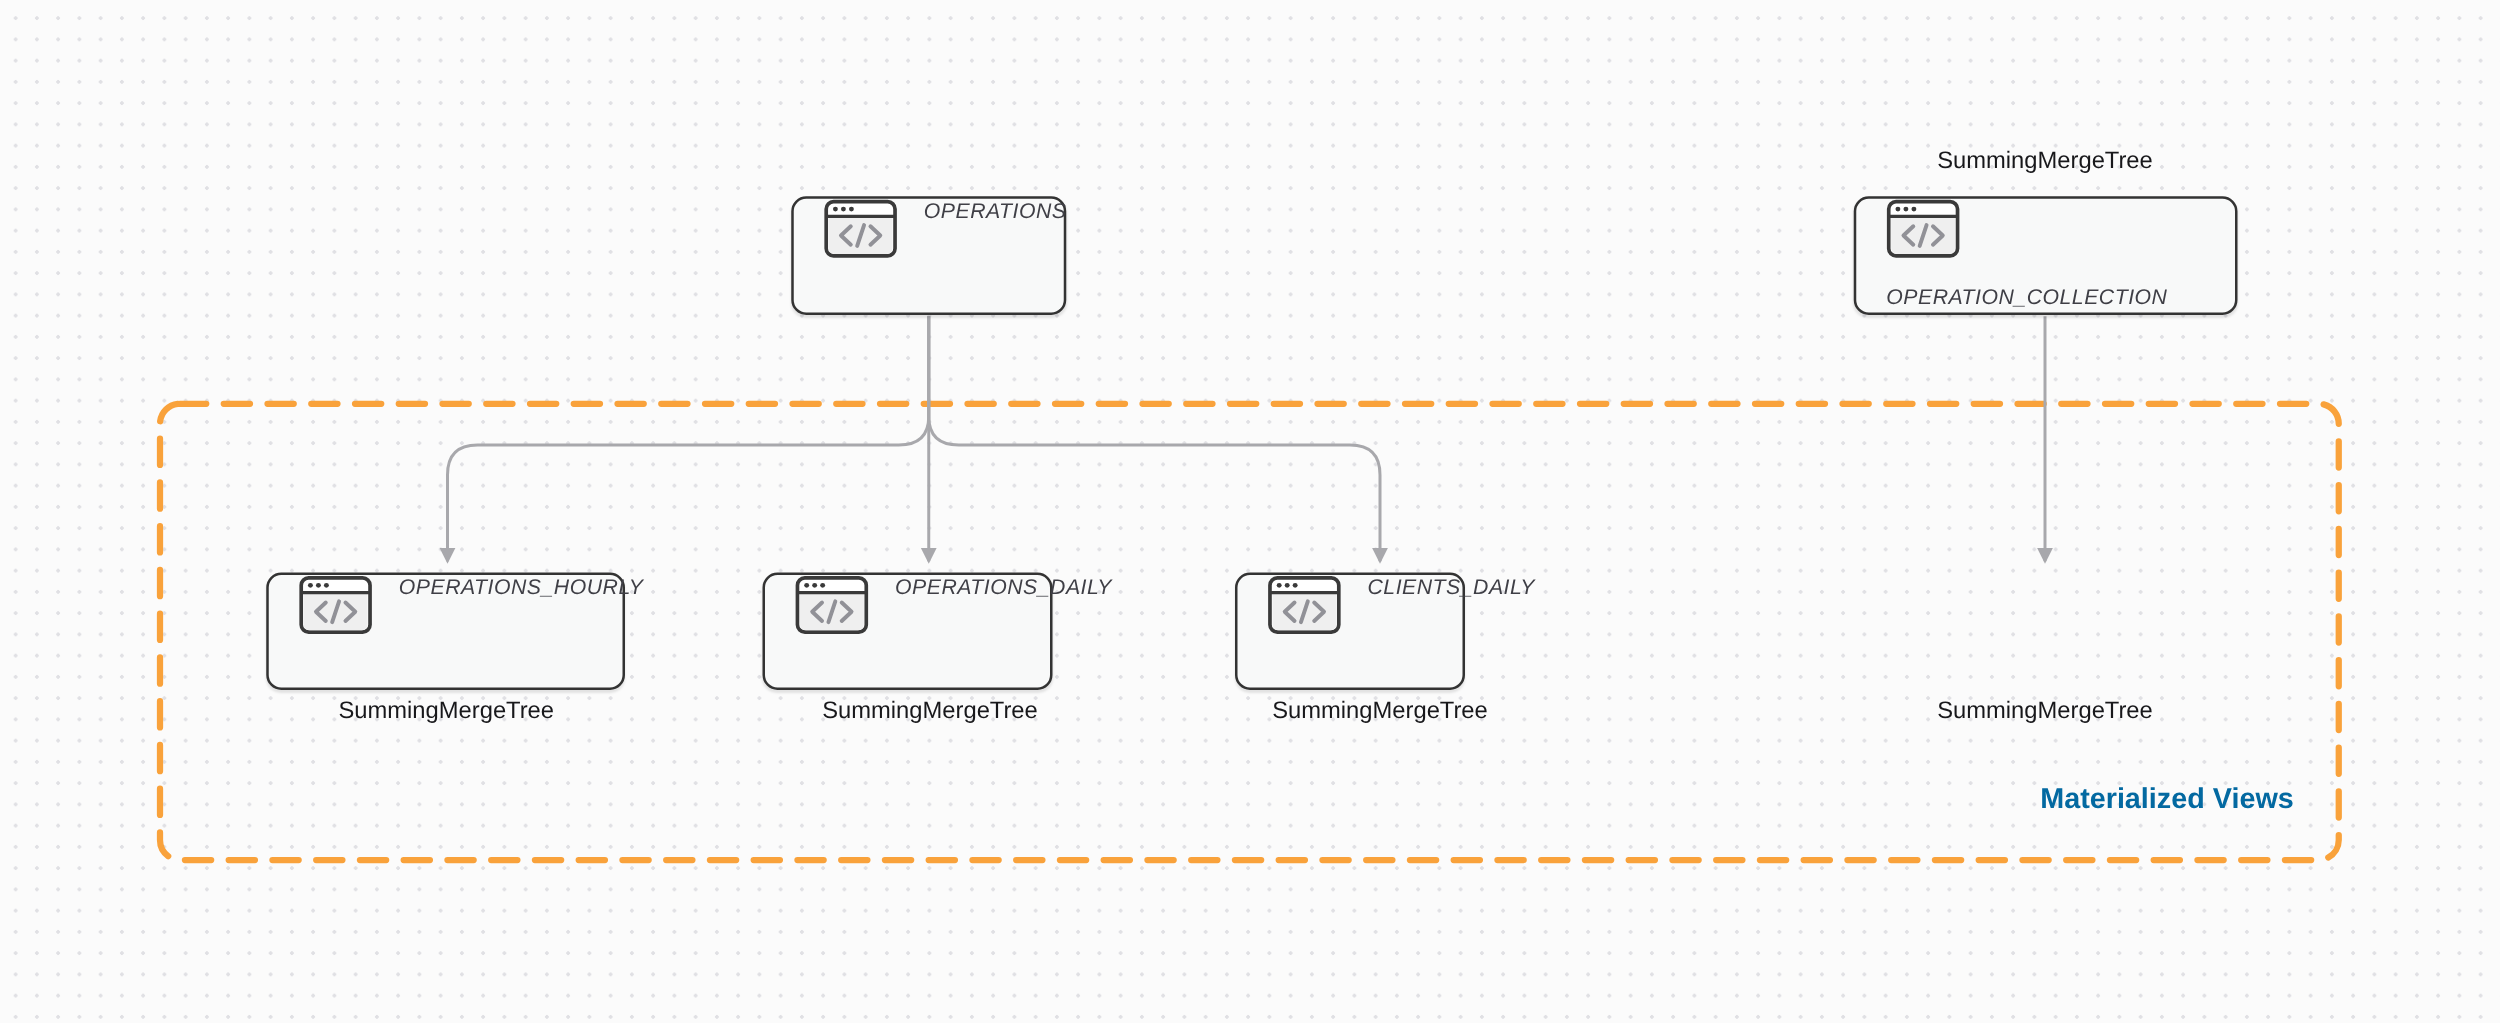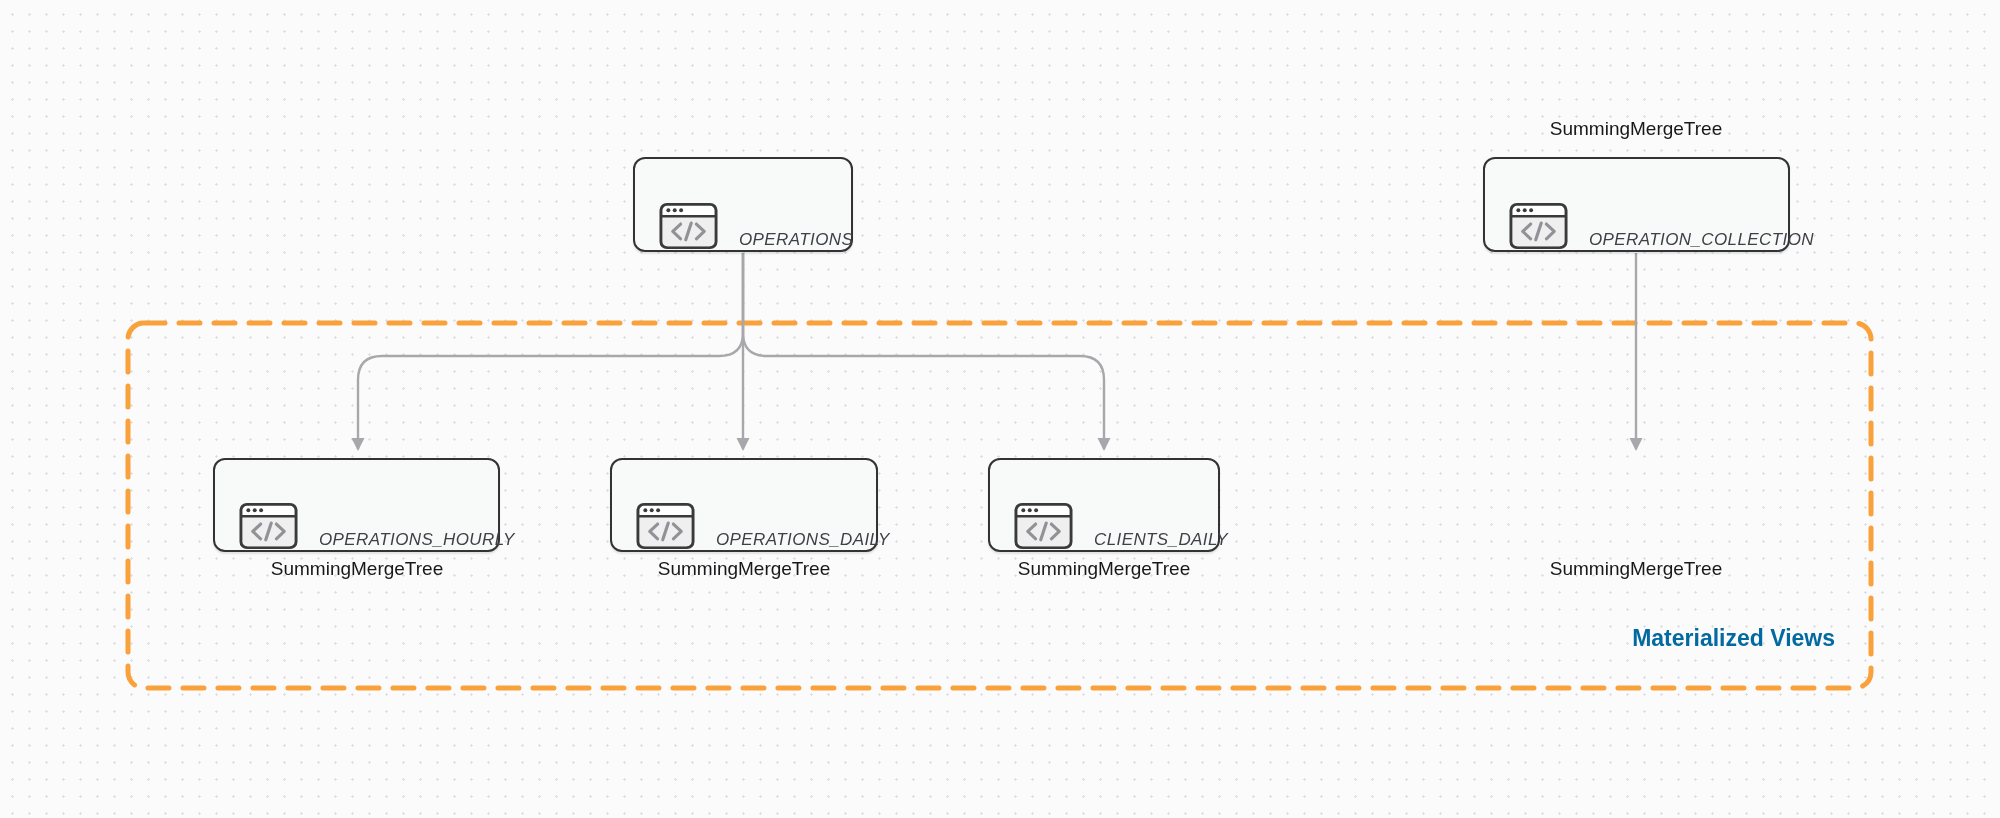--- a/index.html
+++ b/index.html
@@ -13,21 +13,21 @@
     background-size: 17px 17px;
     background-position: 4px 6px;
   }
   .canvas { position: absolute; inset: 0; }
   svg.layer { position: absolute; left: 0; top: 0; pointer-events: none; }
 
   .node {
     position: absolute;
     box-sizing: border-box;
     display: flex;
-    align-items: flex-end;
+    align-items: flex-start;
     gap: 21px;
     padding-left: 24px;
     background: #F8F9F9;
     border: 2.5px solid #333333;
     border-radius: 12px;
     box-shadow: 0 2px 2px rgba(0,0,0,0.10);
   }
   .node-icon { display: inline-flex; flex: 0 0 auto; }
   .node-name {
     font-style: italic;
@@ -95,21 +95,21 @@
         <g fill="none" stroke="#919197" stroke-width="3.2" stroke-linecap="round" stroke-linejoin="round">
           <polyline points="22,22 14,29.5 22,37"></polyline>
           <polyline points="38,22 46,29.5 38,37"></polyline>
           <line x1="32.8" y1="21" x2="27.2" y2="38"></line>
         </g>
       </svg>
     </span>
     <span class="node-name">OPERATIONS</span>
   </div>
 
-  <div class="node" style="left:1483px; top:157px; width:307px; height:95px;">
+  <div class="node" style="left:1483px; top:157px; width:307px; height:95px;flex-direction:column;">
     <span class="node-icon">
       <svg width="59" height="48" viewBox="0 0 60 48">
         <rect x="2" y="2" width="56" height="44" rx="6" fill="#FFFFFF" stroke="#3A3A3A" stroke-width="3"></rect>
         <path d="M4 14.5 H56 V39.5 Q56 44.5 51 44.5 H9 Q4 44.5 4 39.5 Z" fill="#EFEFEF"></path>
         <line x1="2.5" y1="14" x2="57.5" y2="14" stroke="#3A3A3A" stroke-width="2.6"></line>
         <circle cx="9.5" cy="8" r="2" fill="#3A3A3A"></circle>
           <circle cx="16" cy="8" r="2" fill="#3A3A3A"></circle>
           <circle cx="22.5" cy="8" r="2" fill="#3A3A3A"></circle>
         <g fill="none" stroke="#919197" stroke-width="3.2" stroke-linecap="round" stroke-linejoin="round">
           <polyline points="22,22 14,29.5 22,37"></polyline>
@@ -133,40 +133,40 @@
         <g fill="none" stroke="#919197" stroke-width="3.2" stroke-linecap="round" stroke-linejoin="round">
           <polyline points="22,22 14,29.5 22,37"></polyline>
           <polyline points="38,22 46,29.5 38,37"></polyline>
           <line x1="32.8" y1="21" x2="27.2" y2="38"></line>
         </g>
       </svg>
     </span>
     <span class="node-name">OPERATIONS_HOURLY</span>
   </div>
 
-  <div class="node" style="left:610px; top:458px; width:268px; height:94px;">
+  <div class="node" style="left:610px; top:458px; width:232px; height:94px;">
     <span class="node-icon">
       <svg width="59" height="48" viewBox="0 0 60 48">
         <rect x="2" y="2" width="56" height="44" rx="6" fill="#FFFFFF" stroke="#3A3A3A" stroke-width="3"></rect>
         <path d="M4 14.5 H56 V39.5 Q56 44.5 51 44.5 H9 Q4 44.5 4 39.5 Z" fill="#EFEFEF"></path>
         <line x1="2.5" y1="14" x2="57.5" y2="14" stroke="#3A3A3A" stroke-width="2.6"></line>
         <circle cx="9.5" cy="8" r="2" fill="#3A3A3A"></circle>
           <circle cx="16" cy="8" r="2" fill="#3A3A3A"></circle>
           <circle cx="22.5" cy="8" r="2" fill="#3A3A3A"></circle>
         <g fill="none" stroke="#919197" stroke-width="3.2" stroke-linecap="round" stroke-linejoin="round">
           <polyline points="22,22 14,29.5 22,37"></polyline>
           <polyline points="38,22 46,29.5 38,37"></polyline>
           <line x1="32.8" y1="21" x2="27.2" y2="38"></line>
         </g>
       </svg>
     </span>
     <span class="node-name">OPERATIONS_DAILY</span>
   </div>
 
-  <div class="node" style="left:988px; top:458px; width:232px; height:94px;">
+  <div class="node" style="left:988px; top:458px; width:184px; height:94px;">
     <span class="node-icon">
       <svg width="59" height="48" viewBox="0 0 60 48">
         <rect x="2" y="2" width="56" height="44" rx="6" fill="#FFFFFF" stroke="#3A3A3A" stroke-width="3"></rect>
         <path d="M4 14.5 H56 V39.5 Q56 44.5 51 44.5 H9 Q4 44.5 4 39.5 Z" fill="#EFEFEF"></path>
         <line x1="2.5" y1="14" x2="57.5" y2="14" stroke="#3A3A3A" stroke-width="2.6"></line>
         <circle cx="9.5" cy="8" r="2" fill="#3A3A3A"></circle>
           <circle cx="16" cy="8" r="2" fill="#3A3A3A"></circle>
           <circle cx="22.5" cy="8" r="2" fill="#3A3A3A"></circle>
         <g fill="none" stroke="#919197" stroke-width="3.2" stroke-linecap="round" stroke-linejoin="round">
           <polyline points="22,22 14,29.5 22,37"></polyline>

